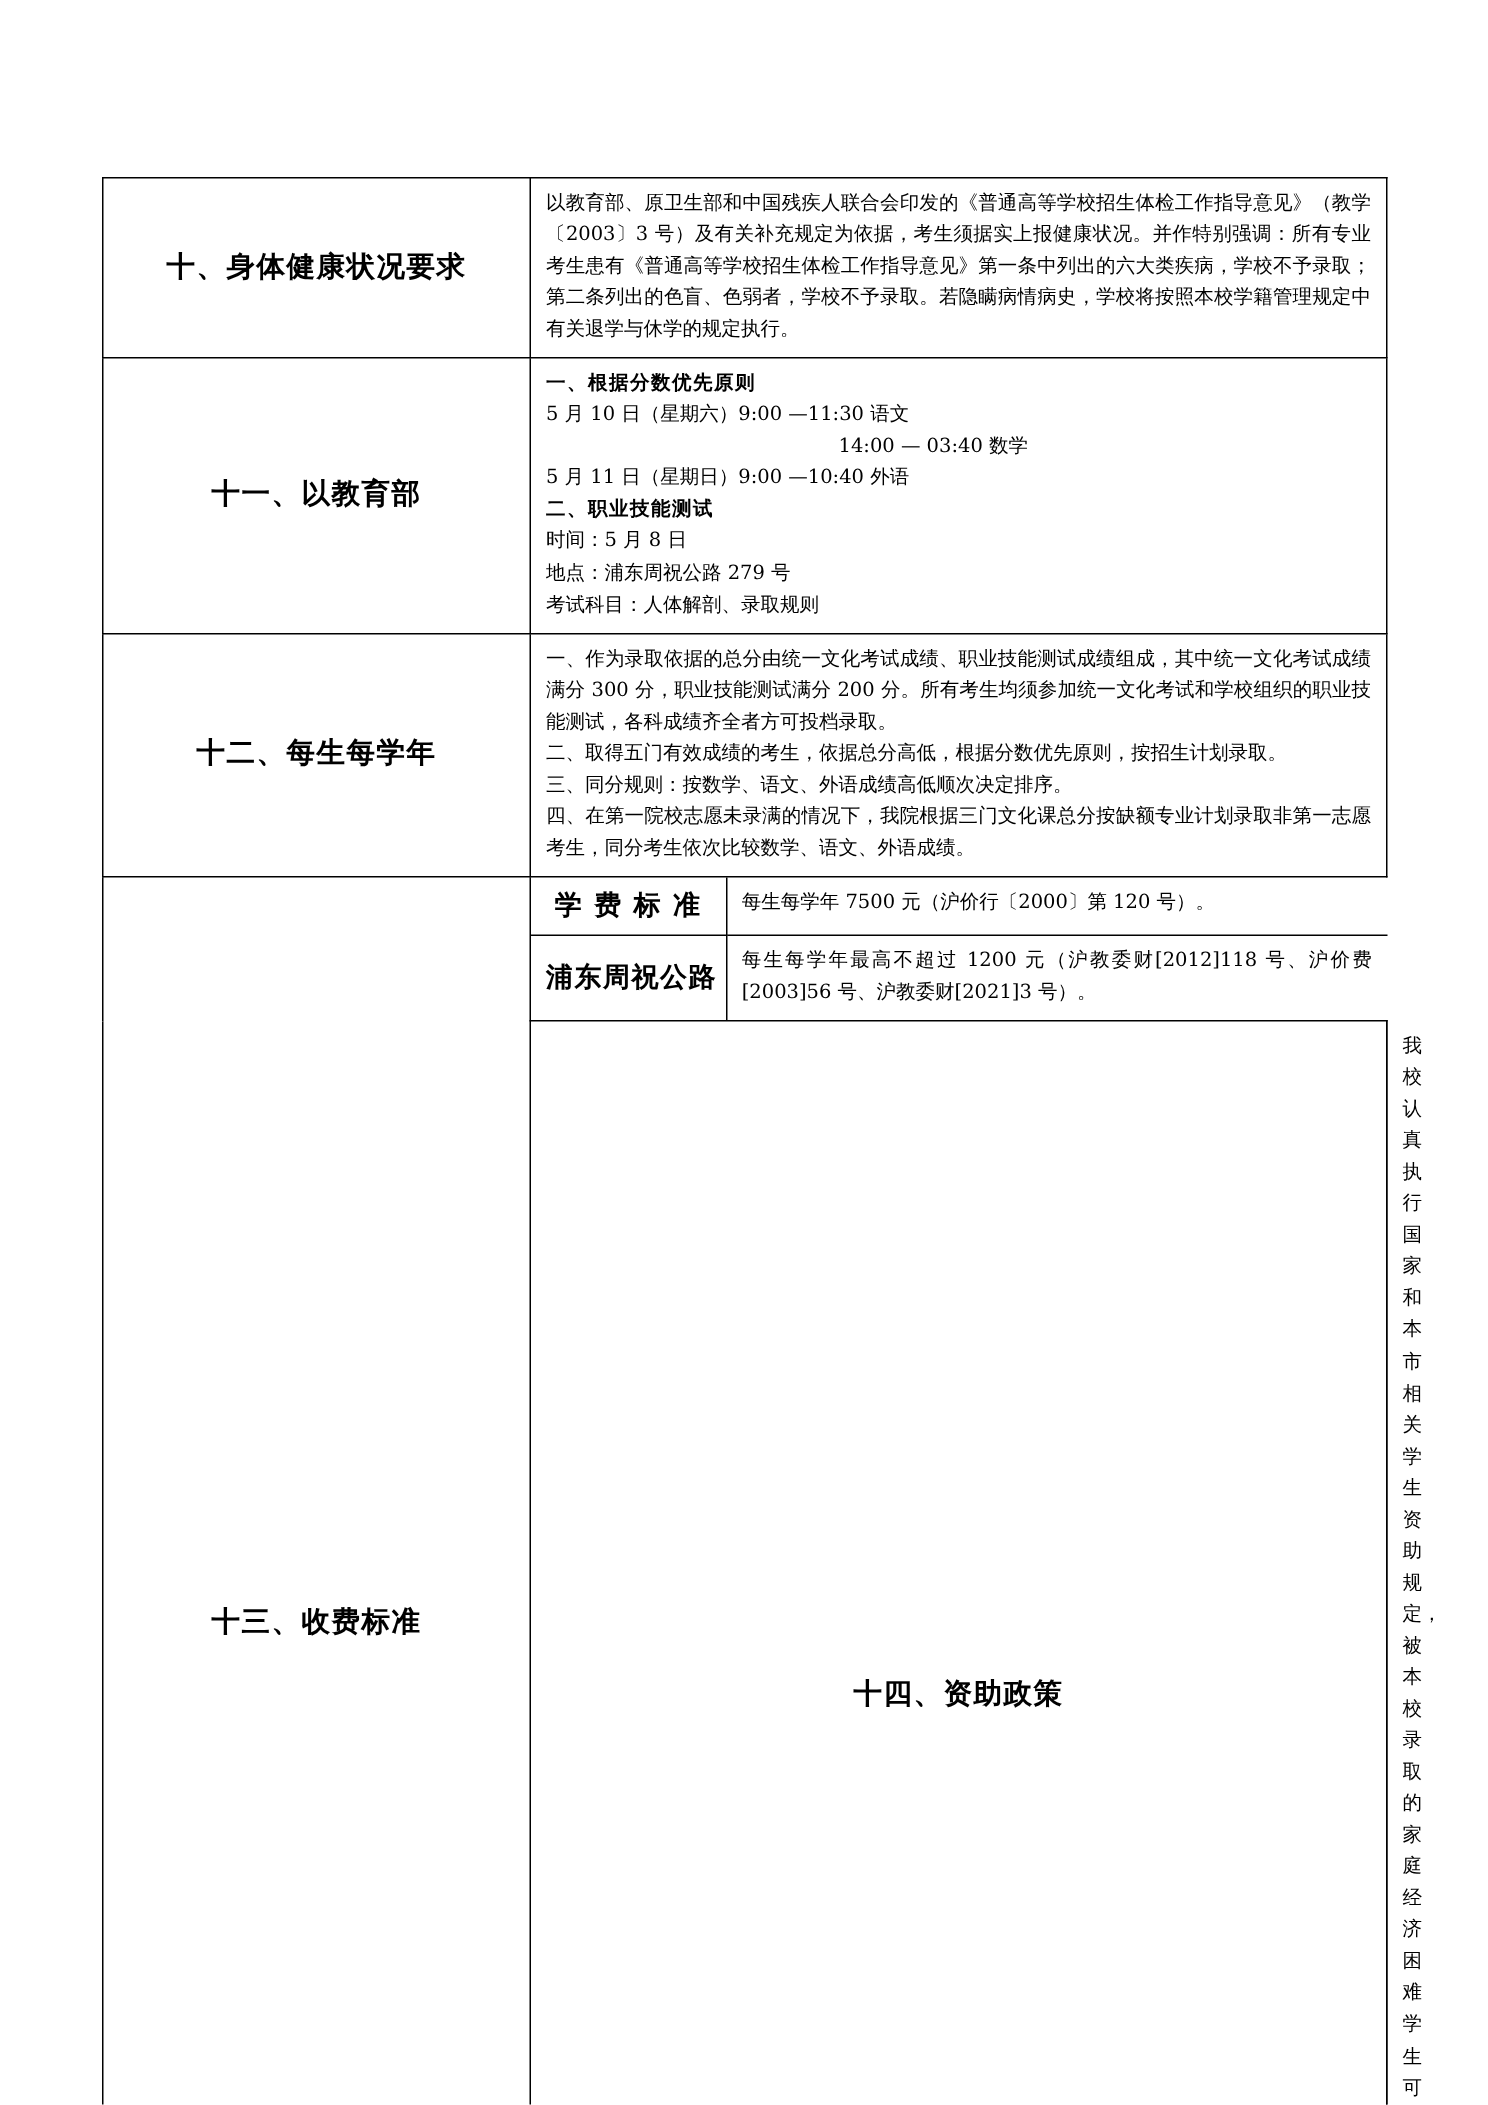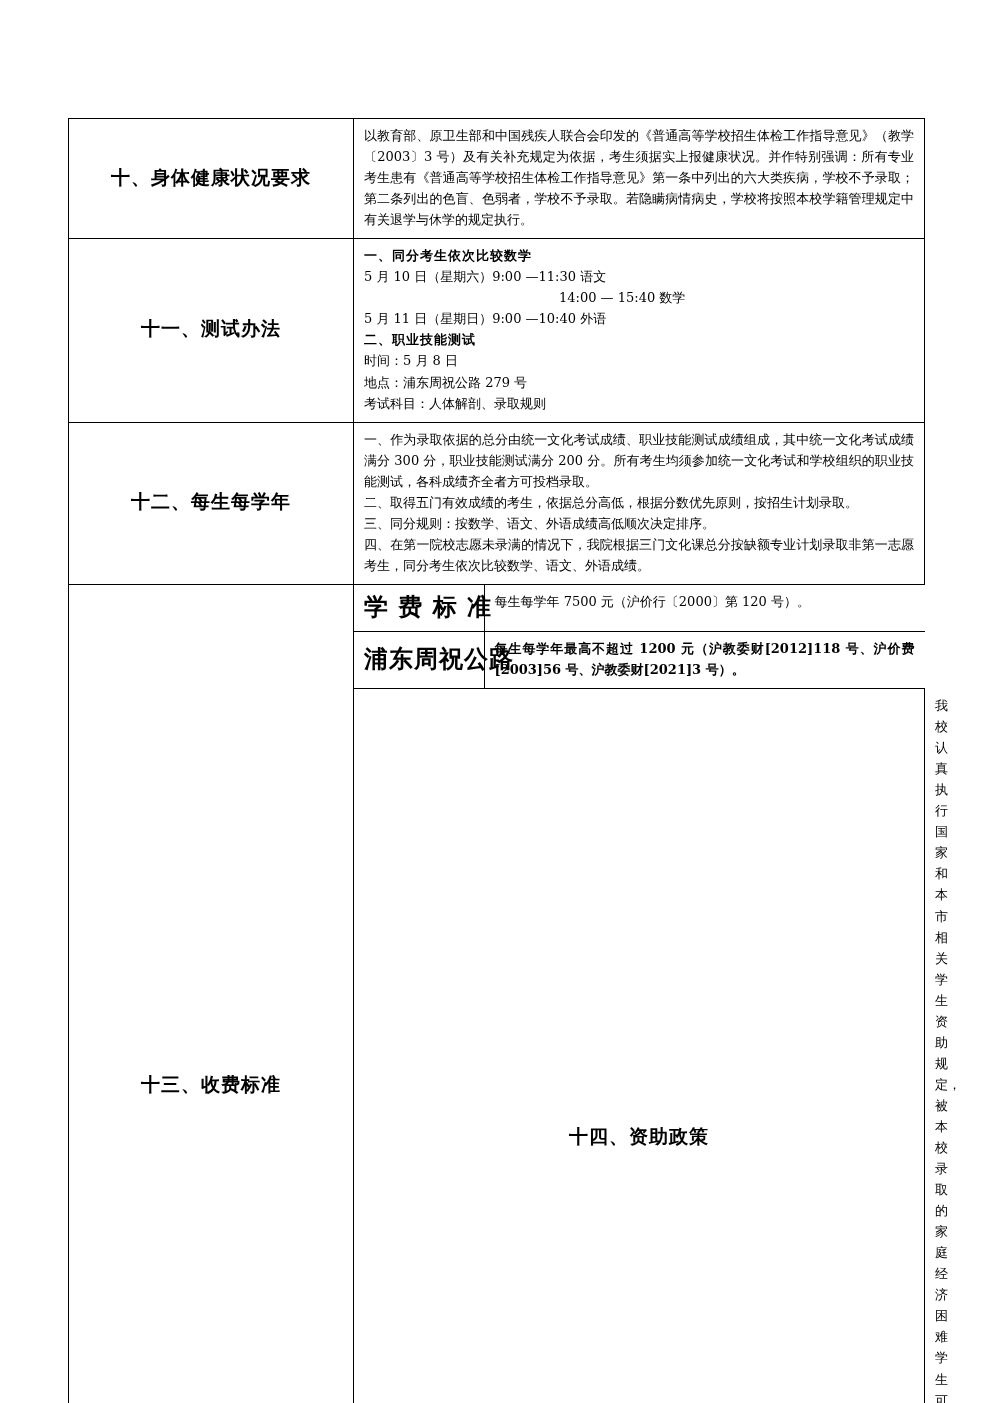--- a/index.html
+++ b/index.html
@@ -39,21 +39,21 @@
     vertical-align: middle !important;
     font-weight: bold;
     font-size: 19px;
     letter-spacing: 1px;
     font-family: "DejaVu Serif", "Liberation Serif", serif;
   }
   .sub-label-cell {
     text-align: center;
     vertical-align: middle !important;
     font-weight: bold;
-    font-size: 24px;
+    font-size: 18px;
     letter-spacing: 1px;
     white-space: nowrap;
   }
   .body-cell {
     font-size: 13px;
     line-height: 1.62;
     text-align: justify;
     text-justify: inter-ideograph;
   }
   .body-cell p {
@@ -80,25 +80,25 @@
     <tbody>
 
       <tr>
         <td class="label-cell" colspan="1">十、身体健康状况要求</td>
         <td class="body-cell">
           <p>以教育部、原卫生部和中国残疾人联合会印发的《普通高等学校招生体检工作指导意见》（教学〔2003〕3 号）及有关补充规定为依据，考生须据实上报健康状况。并作特别强调：所有专业考生患有《普通高等学校招生体检工作指导意见》第一条中列出的六大类疾病，学校不予录取；第二条列出的色盲、色弱者，学校不予录取。若隐瞒病情病史，学校将按照本校学籍管理规定中有关退学与休学的规定执行。</p>
         </td>
       </tr>
 
       <tr>
-        <td class="label-cell">十一、测试办法</td>
+        <td class="label-cell">十一、以教育部</td>
         <td class="body-cell">
-          <p class="heading">一、同分考生依次比较数学</p>
+          <p class="heading">一、根据分数优先原则</p>
           <p>5 月 10 日（星期六）9:00 —11:30 语文</p>
-          <p class="indent-math">14:00 — 15:40 数学</p>
+          <p class="indent-math">14:00 — 03:40 数学</p>
           <p>5 月 11 日（星期日）9:00 —10:40 外语</p>
           <p class="heading">二、职业技能测试</p>
           <p>时间：5 月 8 日</p>
           <p>地点：浦东周祝公路 279 号</p>
           <p>考试科目：人体解剖、录取规则</p>
         </td>
       </tr>
 
       <tr>
         <td class="label-cell">十二、每生每学年</td>
@@ -118,21 +118,21 @@
               <col style="width:130px;">
               <col>
             </colgroup>
             <tbody>
               <tr>
                 <td class="sub-label-cell" style="border-left:none;border-top:none;">学 费 标 准</td>
                 <td class="body-cell" style="border-right:none;border-top:none;">每生每学年 7500 元（沪价行〔2000〕第 120 号）。</td>
               </tr>
               <tr>
                 <td class="sub-label-cell" style="border-left:none;border-bottom:none;">浦东周祝公路</td>
-                <td class="body-cell" style="border-right:none;border-bottom:none;font-weight:bold;">每生每学年最高不超过 1200 元（沪教委财[2012]118 号、沪价费[2003]56 号、沪教委财[2021]3 号）。</td>
+                <td class="body-cell" style="border-right:none;border-bottom:none;">每生每学年最高不超过 1200 元（沪教委财[2012]118 号、沪价费[2003]56 号、沪教委财[2021]3 号）。</td>
               </tr>
             </tbody>
           </table>
         </td>
       </tr>
 
       <tr>
         <td class="label-cell">十四、资助政策</td>
         <td class="body-cell">
           <p>我校认真执行国家和本市相关学生资助规定，被本校录取的家庭经济困难学生可通过“绿色通道”申请入学，</p>

